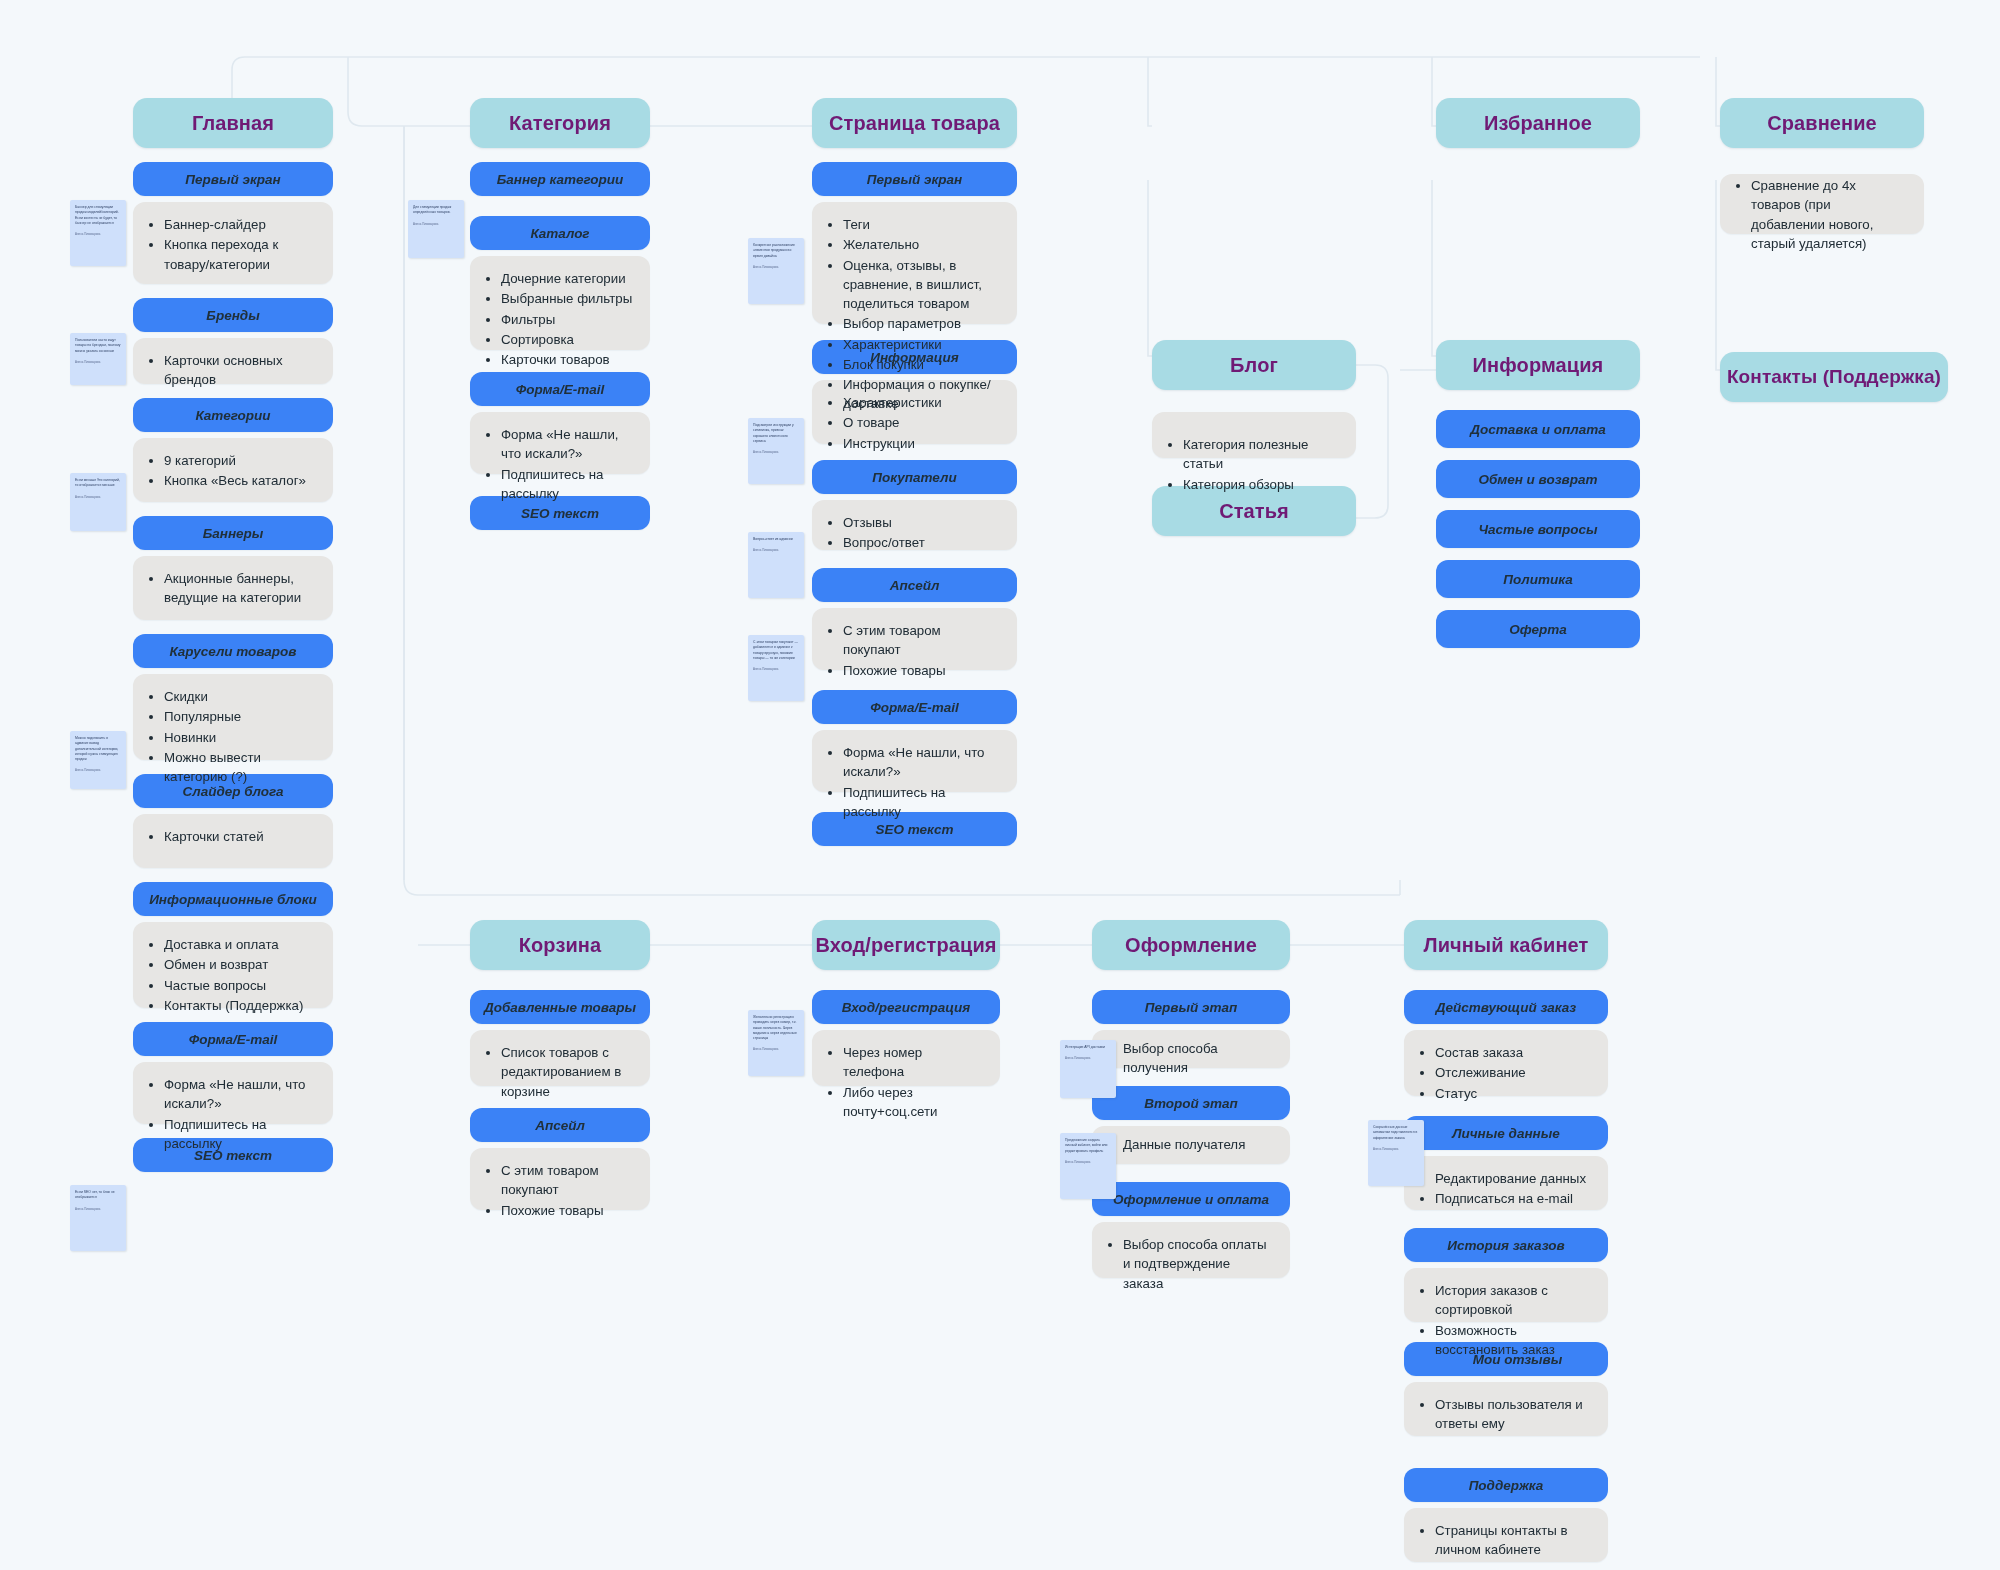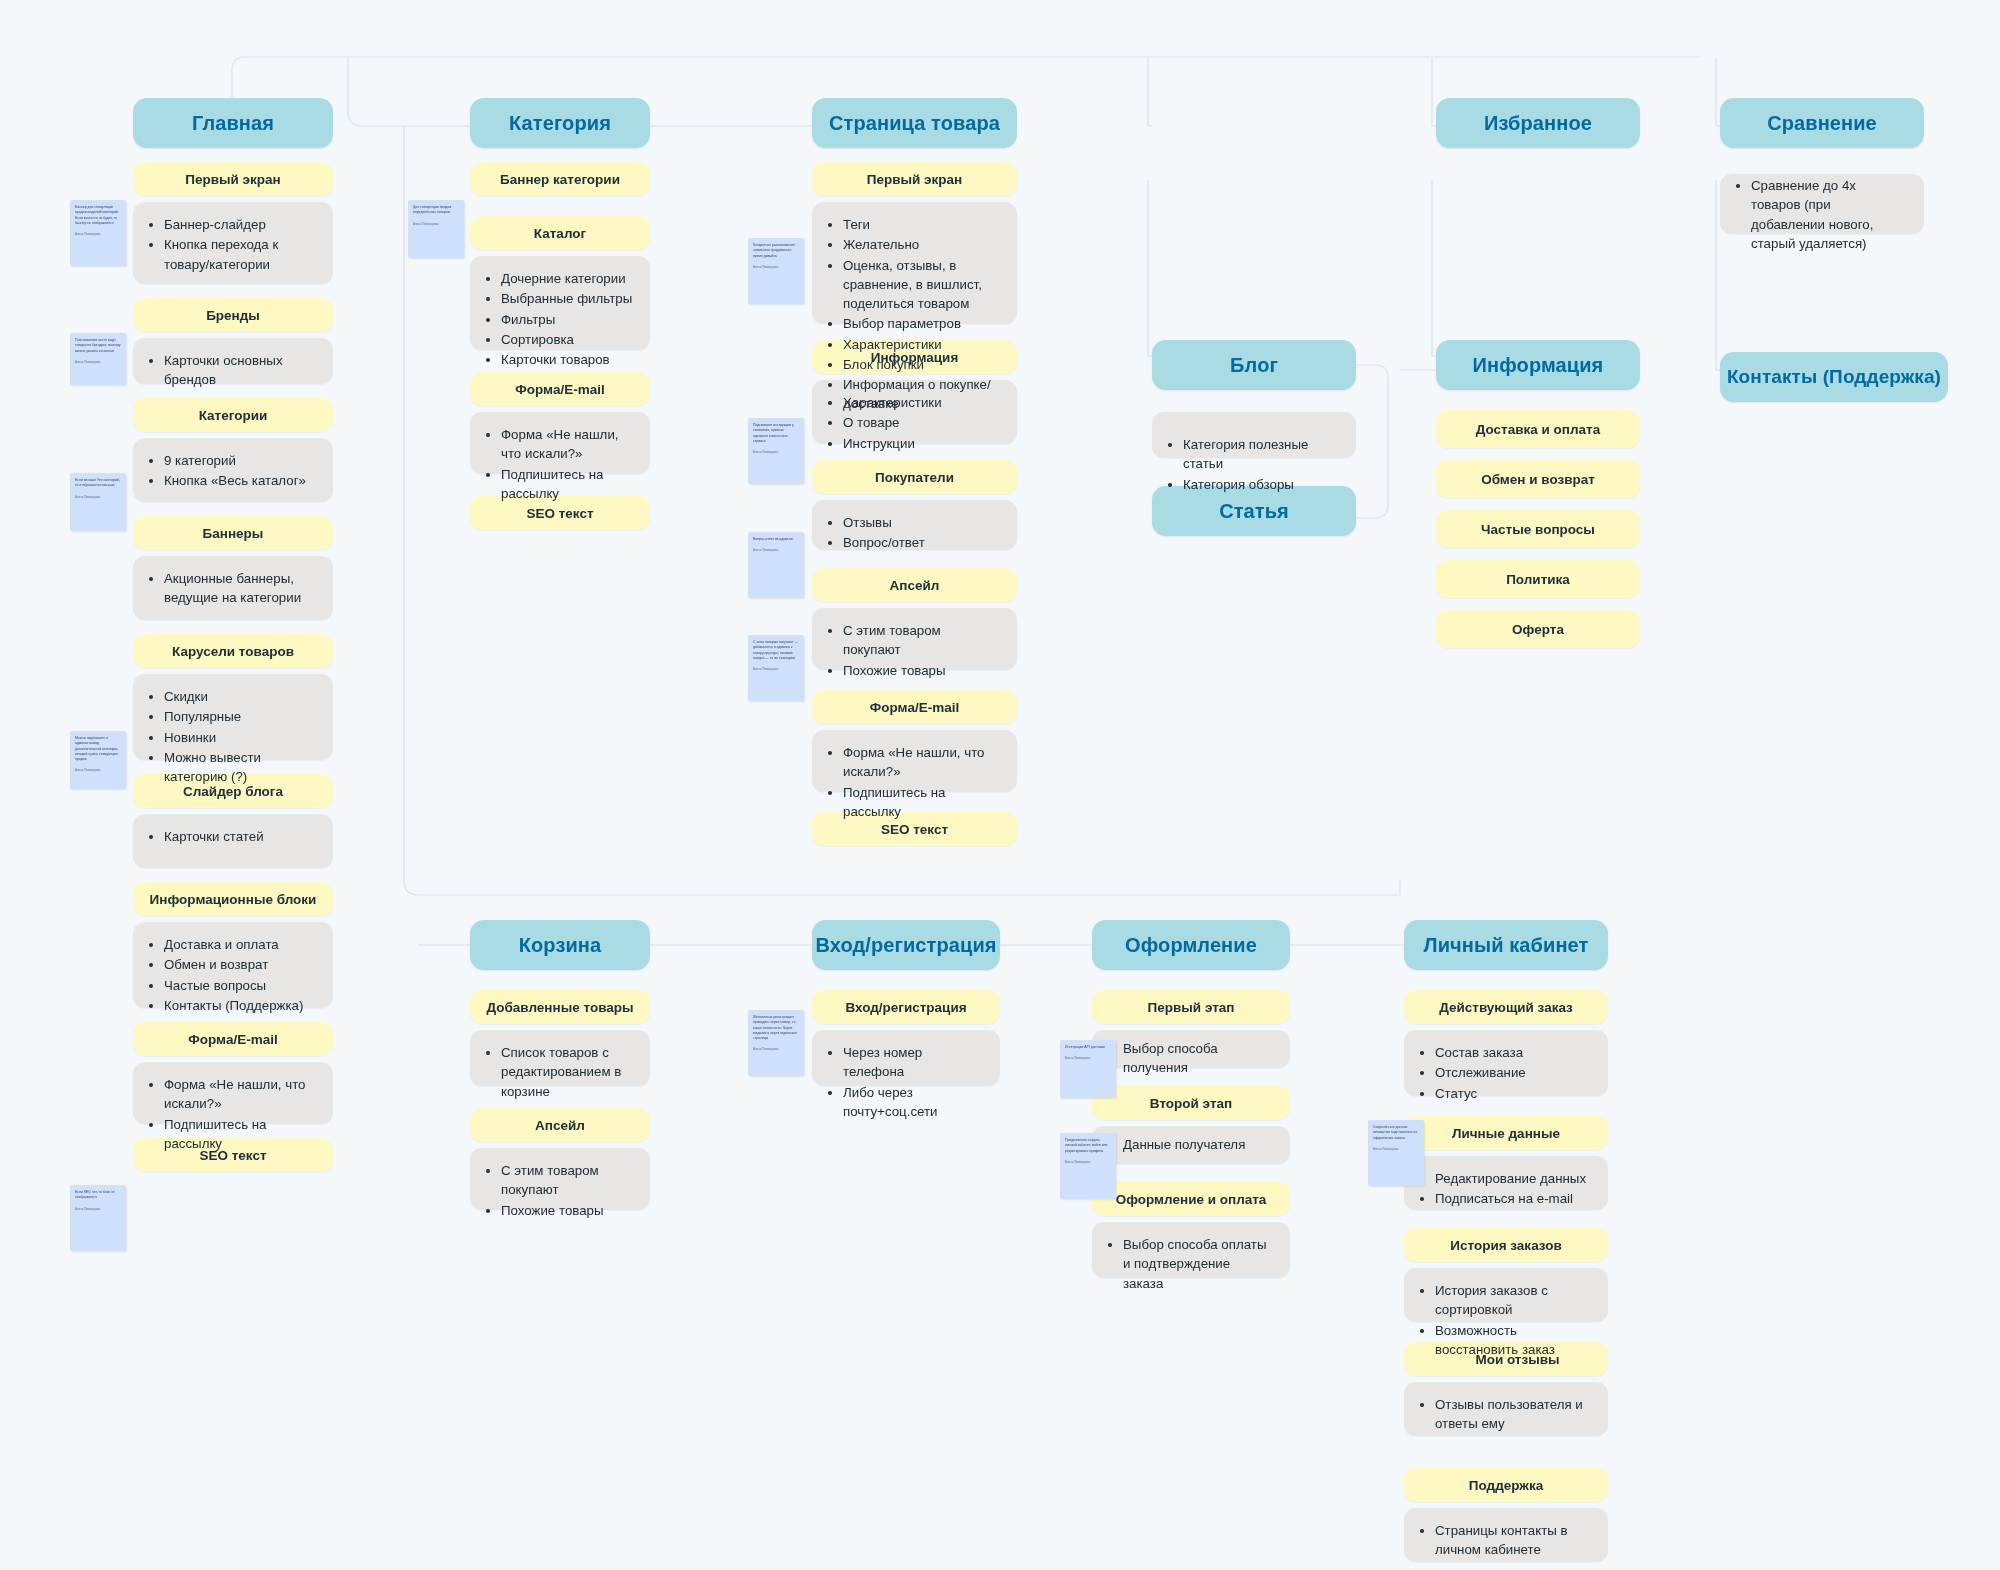--- a/index.html
+++ b/index.html
@@ -17,36 +17,37 @@
 
   .col{position:absolute;}
 
   .node-title{
     box-sizing:border-box;
     background:#a8dbe4;
     border-radius:14px;
     height:50px;
     display:flex;align-items:center;justify-content:center;
     font-size:20px;font-weight:bold;
-    color:#0369a1;
+    color:#701a75;
     letter-spacing:.1px;
     box-shadow:0 1px 2px rgba(40,70,90,.10);
   }
   .node-title.wide{font-size:19px;}
 
   .sec-head{
     box-sizing:border-box;
-    background:#fef9c3;
+    background:#3b82f6;
     border-radius:12px;
     height:34px;
     display:flex;align-items:center;justify-content:center;
     font-size:13.5px;font-weight:bold;
     color:#20303a;
     margin-top:14px;
     box-shadow:0 1px 1px rgba(40,70,90,.05);
+    font-style:italic;
   }
   .sec-body{
     box-sizing:border-box;
     background:#e7e6e4;
     border-radius:12px;
     margin-top:6px;
     padding:13px 16px 13px 14px;
     box-shadow:0 1px 1px rgba(40,70,90,.05);
   }
   .sec-body ul{margin:0;padding:0 0 0 17px;}

